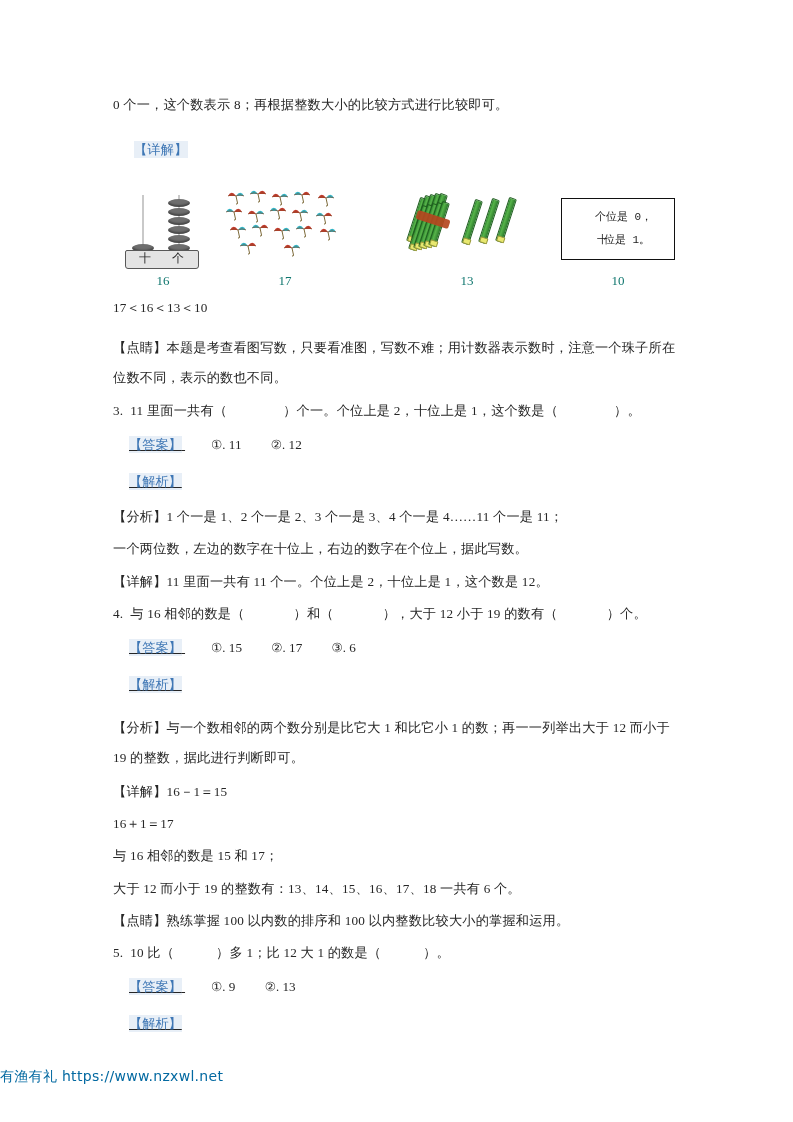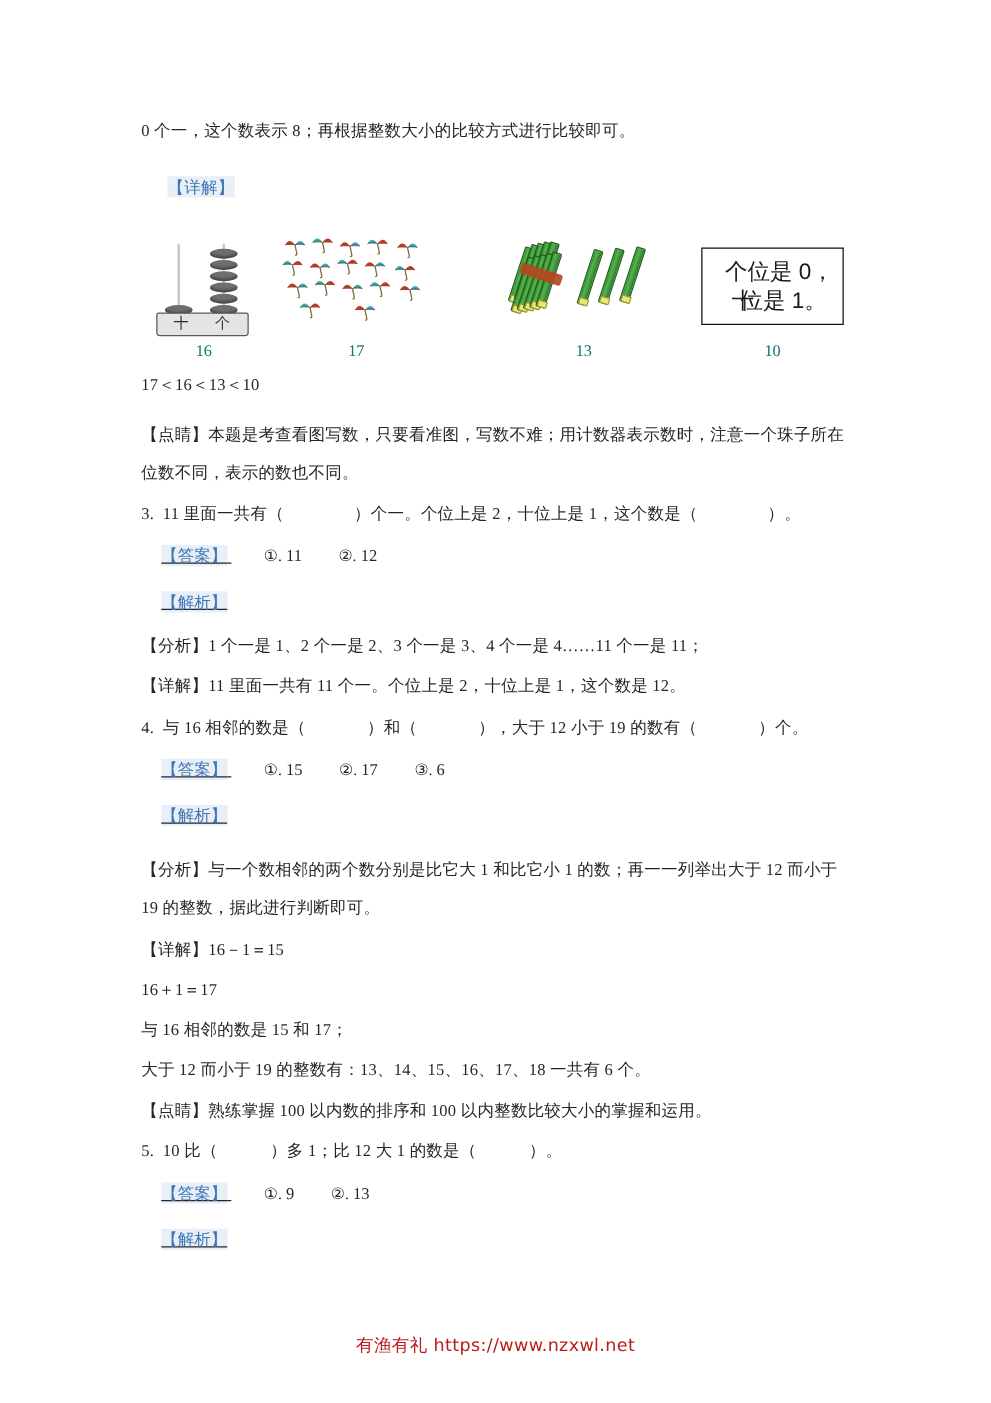--- a/index.html
+++ b/index.html
@@ -158,46 +158,46 @@
   .tb-art {
     position: relative;
     width: 114px;
     height: 62px;
     margin: 11px auto 0 auto;
     border: 1.4px solid #111;
     background: #fff;
     box-sizing: border-box;
   }
   .tb-line {
-    font-family: Liberation Sans, sans-serif;
-    font-size: 18px;
+    font-family: Liberation Mono, monospace;
+    font-size: 11px;
     color: #1a1a1a;
     margin: 0;
     padding: 0 0 0 11px;
     line-height: 23px;
     white-space: nowrap;
   }
   .tb-art .tb-first { padding-top: 7px; }
   .tb-tens {
     display: inline-block;
     width: 7px;
     text-align: left;
     color: #1a1a1a;
   }
 
   
   .footer {
     position: absolute;
     left: 0;
     top: 1068px;
     width: 793px;
-    text-align: center;
+    text-align: left;
     font-family: "DejaVu Sans", sans-serif;
     font-size: 14px;
-    color: #b91c1c;
+    color: #0369a1;
     letter-spacing: 0.3px;
   }
 </style>
 </head>
 <body>
 
 <div class="page">
 
   <div class="content">
 
@@ -382,20 +382,21 @@
         <span class="ansitem"><span class="circnum">①.</span>&nbsp;<span>11</span></span>
         <span class="ansitem"><span class="circnum">②.</span>&nbsp;<span>12</span></span>
       </span>
     </p>
 
     <p class="tagline">
       <span class="tag">【解析】</span>
     </p>
 
     <p class="line">【分析】1 个一是 1、2 个一是 2、3 个一是 3、4 个一是 4……11 个一是 11；</p>
+    <p class="line">一个两位数，左边的数字在十位上，右边的数字在个位上，据此写数。</p>
     <p class="line">【详解】11 里面一共有 11 个一。个位上是 2，十位上是 1，这个数是 12。</p>
 
     <p class="line" style="margin-top:11px;">4.  与 16 相邻的数是（              ）和（              ），大于 12 小于 19 的数有（              ）个。</p>
 
     <p class="tagline">
       <span class="tag">【答案】</span>
       <span class="answers">
         <span class="ansitem"><span class="circnum">①.</span>&nbsp;<span>15</span></span>
         <span class="ansitem"><span class="circnum">②.</span>&nbsp;<span>17</span></span>
         <span class="ansitem"><span class="circnum">③.</span>&nbsp;<span>6</span></span>

